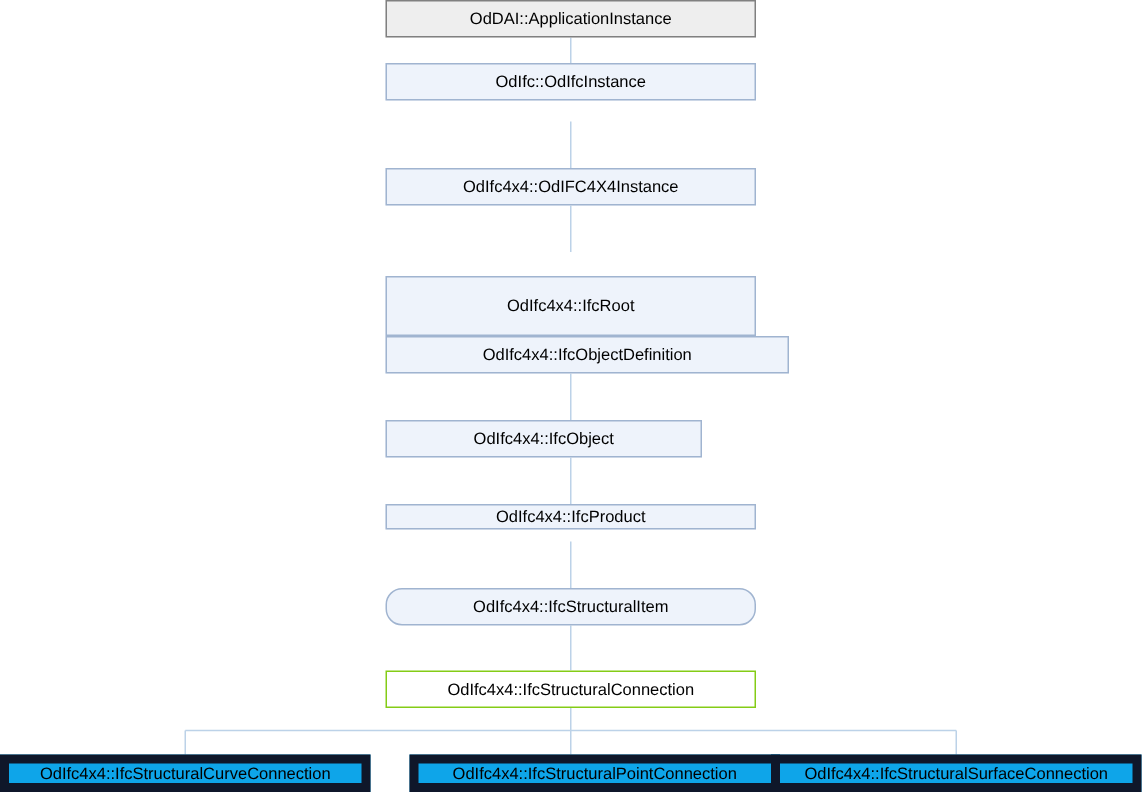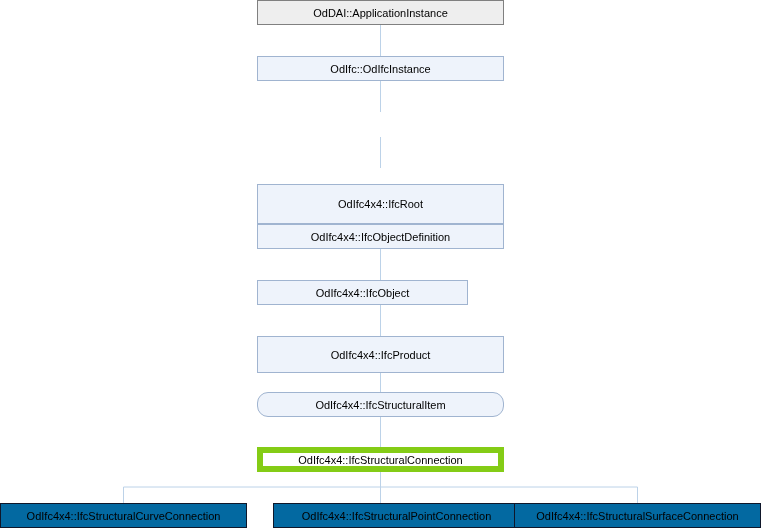--- a/index.html
+++ b/index.html
@@ -35,25 +35,25 @@
   .node.root {
     background: #eeeeee;
     border: 1px solid #808080;
   }
   .node.chain {
     background: #eef3fb;
     border: 1px solid #a0b4d0;
   }
   .node.current {
     background: #ffffff;
-    border: 6px solid #84cc16;
+    border: 1px solid #84cc16;
   }
   .node.leaf {
-    background: #0369a1;
-    border: 1px solid #0f172a;
+    background: #0ea5e9;
+    border: 6px solid #0f172a;
   }
   svg.edges {
     position: absolute;
     left: 0; top: 0;
     width: 761px;
     height: 528px;
     pointer-events: none;
   }
 </style>
 </head>
@@ -72,23 +72,24 @@
       <path d="M380.5 417 L380.5 447"></path>
       <path d="M380.5 472 L380.5 487"></path>
       <path d="M123.5 487 L637.5 487"></path>
       <path d="M123.5 487 L123.5 503"></path>
       <path d="M380.5 487 L380.5 503"></path>
       <path d="M637.5 487 L637.5 503"></path>
     </g>
   </svg>
 
   <div class="node root" style="left:257px;top:0px;width:247px;height:25px;">OdDAI::ApplicationInstance</div>
-  <div class="node chain" style="left:257px;top:56px;width:247px;height:25px;">OdIfc::OdIfcInstance</div>
+  <div class="node chain" style="left:257px;top:42px;width:247px;height:25px;">OdIfc::OdIfcInstance</div>
+  <div class="node chain" style="left:257px;top:112px;width:247px;height:25px;">OdIfc4x4::OdIFC4X4Instance</div>
   <div class="node chain" style="left:257px;top:184px;width:247px;height:40px;">OdIfc4x4::IfcRoot</div>
-  <div class="node chain" style="left:257px;top:224px;width:247px;height:25px;">OdIfc4x4::IfcObjectDefinition</div>
+  <div class="node chain" style="left:257px;top:224px;width:269px;height:25px;">OdIfc4x4::IfcObjectDefinition</div>
   <div class="node chain" style="left:257px;top:280px;width:211px;height:25px;">OdIfc4x4::IfcObject</div>
-  <div class="node chain" style="left:257px;top:336px;width:247px;height:37px;">OdIfc4x4::IfcProduct</div>
+  <div class="node chain" style="left:257px;top:336px;width:247px;height:17px;">OdIfc4x4::IfcProduct</div>
   <div class="node chain" style="left:257px;top:392px;width:247px;height:25px;border-radius:11px;">OdIfc4x4::IfcStructuralItem</div>
   <div class="node current" style="left:257px;top:447px;width:247px;height:25px;">OdIfc4x4::IfcStructuralConnection</div>
   <div class="node leaf" style="left:0px;top:503px;width:247px;height:25px;">OdIfc4x4::IfcStructuralCurveConnection</div>
   <div class="node leaf" style="left:257px;top:503px;width:247px;height:25px;margin-left:16px;">OdIfc4x4::IfcStructuralPointConnection</div>
   <div class="node leaf" style="left:514px;top:503px;width:247px;height:25px;">OdIfc4x4::IfcStructuralSurfaceConnection</div>
 </div>
 
 </body></html>

